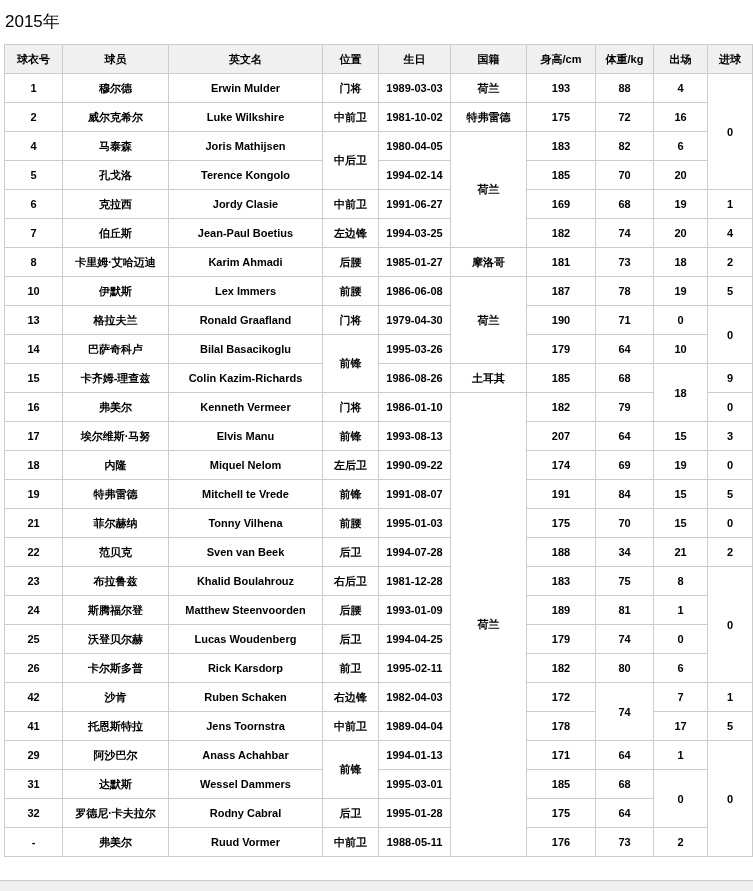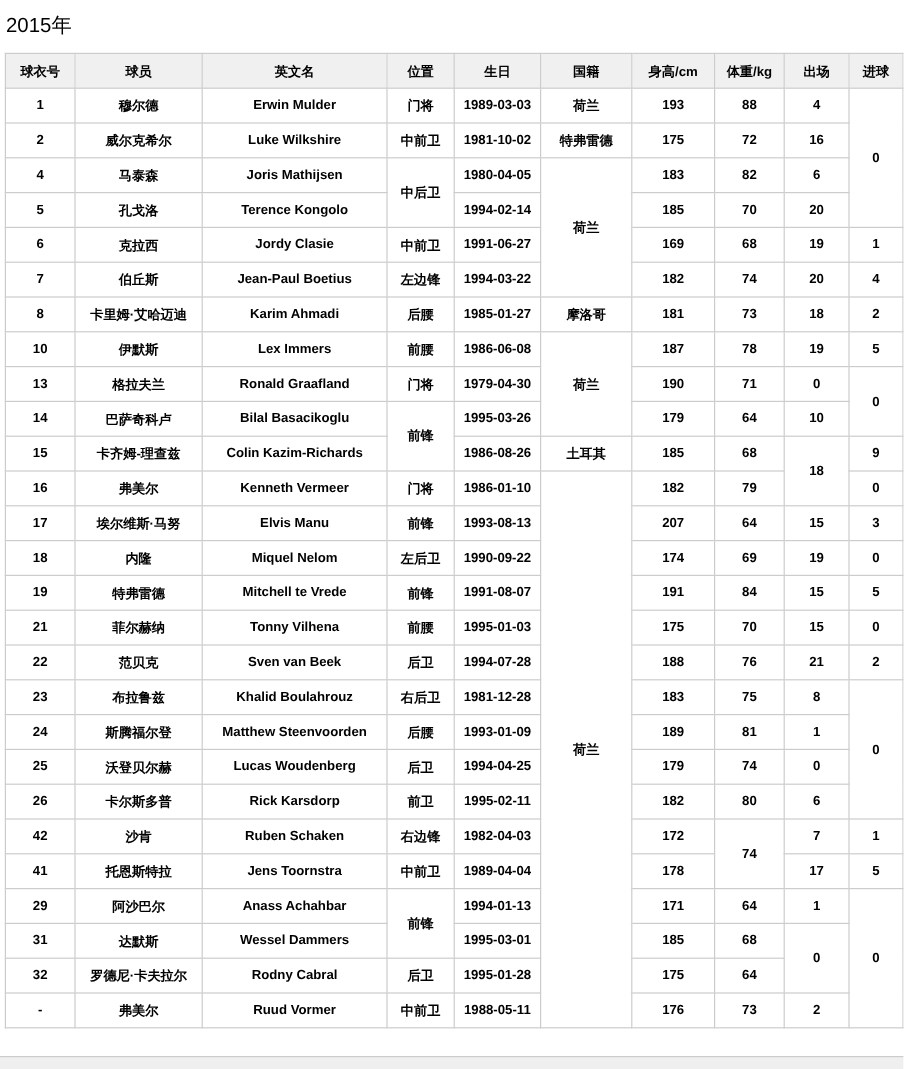--- a/index.html
+++ b/index.html
@@ -154,21 +154,21 @@
         <td>169</td>
         <td>68</td>
         <td>19</td>
         <td>1</td>
       </tr>
       <tr>
         <td>7</td>
         <td>伯丘斯</td>
         <td>Jean-Paul Boetius</td>
         <td>左边锋</td>
-        <td>1994-03-22</td>
+        <td>1994-03-25</td>
         <td>182</td>
         <td>74</td>
         <td>20</td>
         <td>4</td>
       </tr>
       <tr>
         <td>8</td>
         <td>卡里姆·艾哈迈迪</td>
         <td>Karim Ahmadi</td>
         <td>后腰</td>
@@ -278,21 +278,21 @@
         <td>15</td>
         <td>0</td>
       </tr>
       <tr>
         <td>22</td>
         <td>范贝克</td>
         <td>Sven van Beek</td>
         <td>后卫</td>
         <td>1994-07-28</td>
         <td>188</td>
-        <td>76</td>
+        <td>34</td>
         <td>21</td>
         <td>2</td>
       </tr>
       <tr>
         <td>23</td>
         <td>布拉鲁兹</td>
         <td>Khalid Boulahrouz</td>
         <td>右后卫</td>
         <td>1981-12-28</td>
         <td>183</td>

